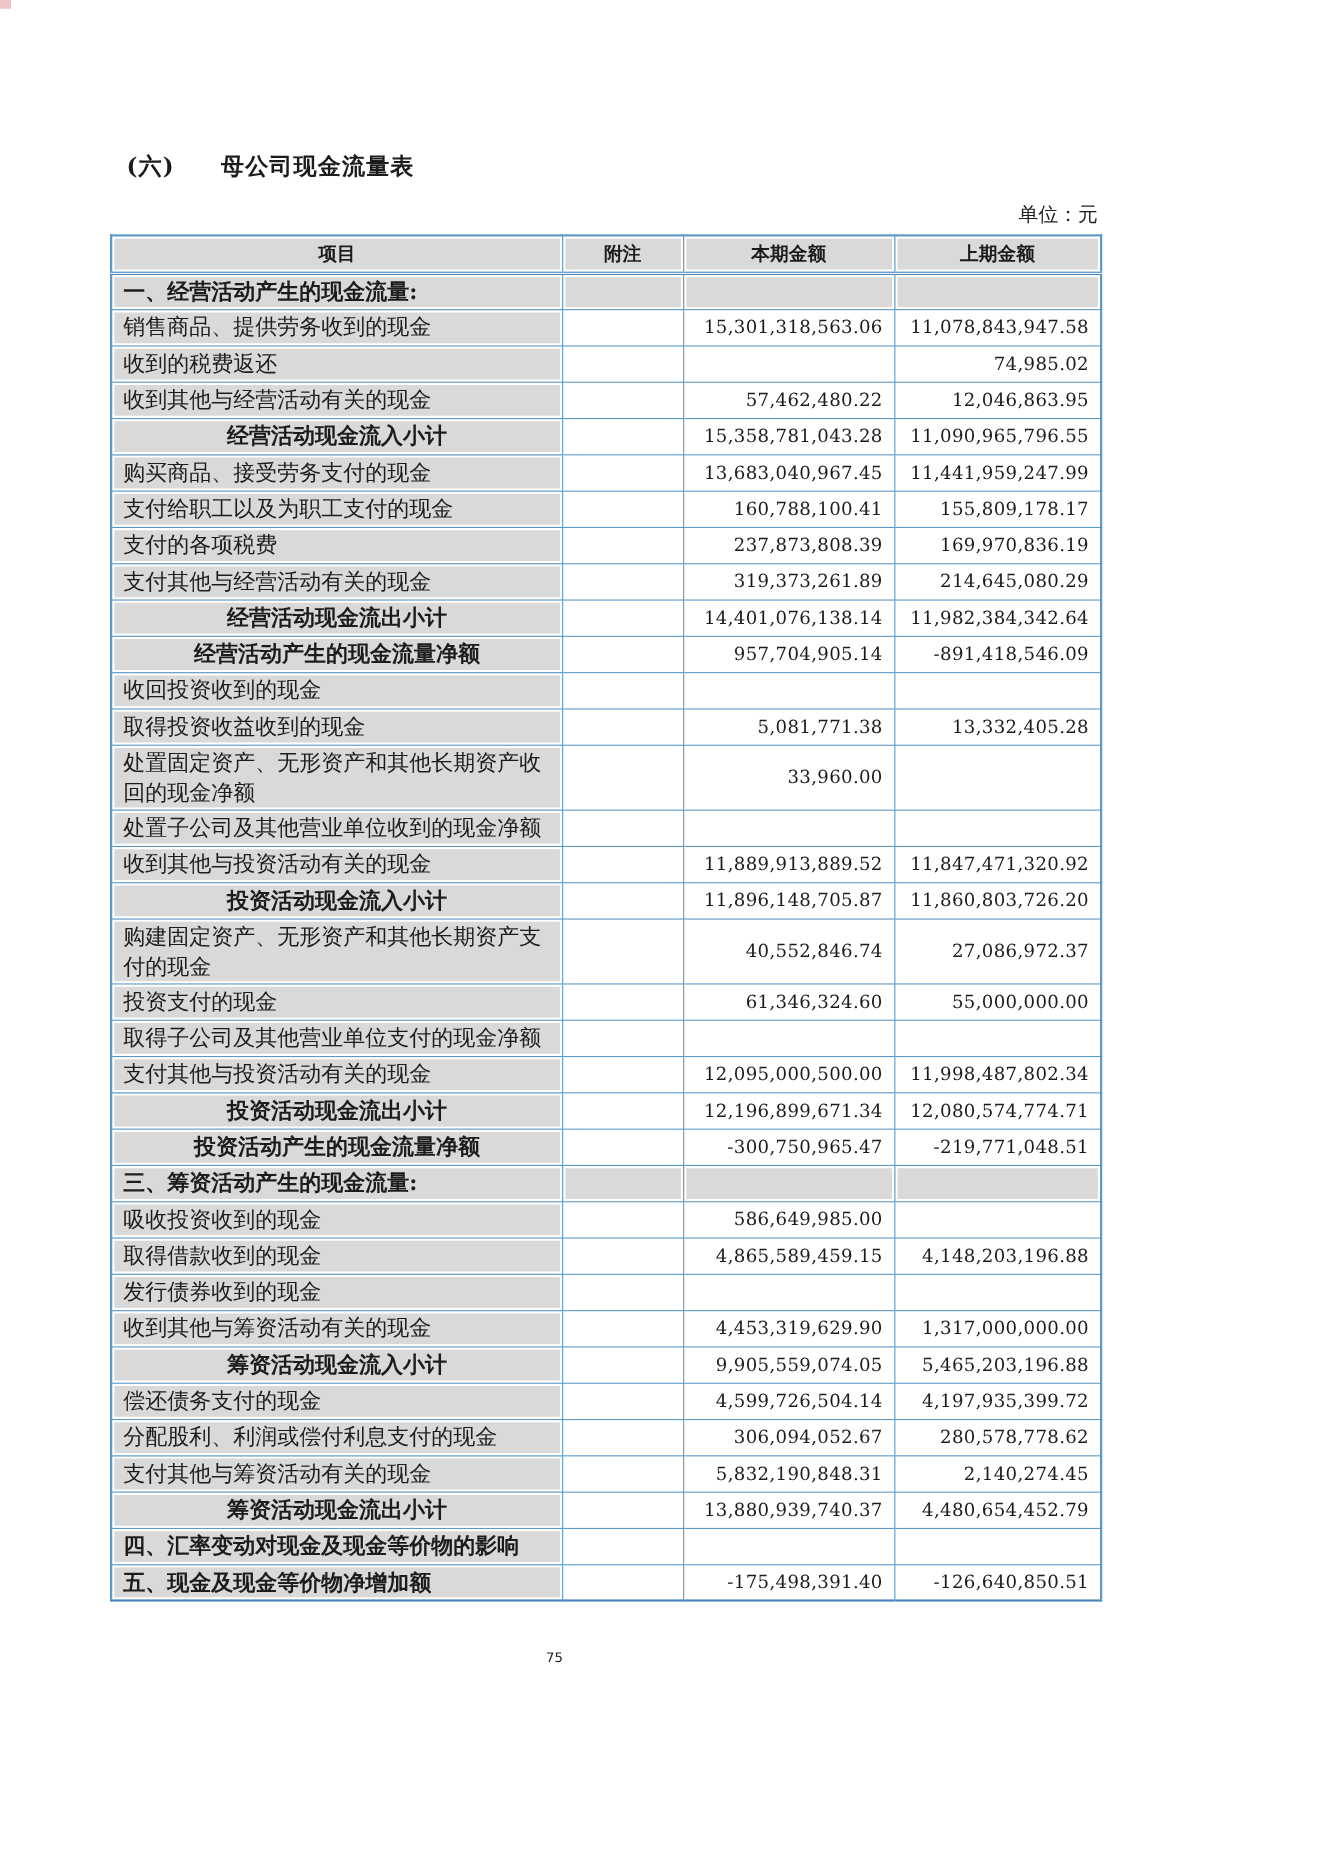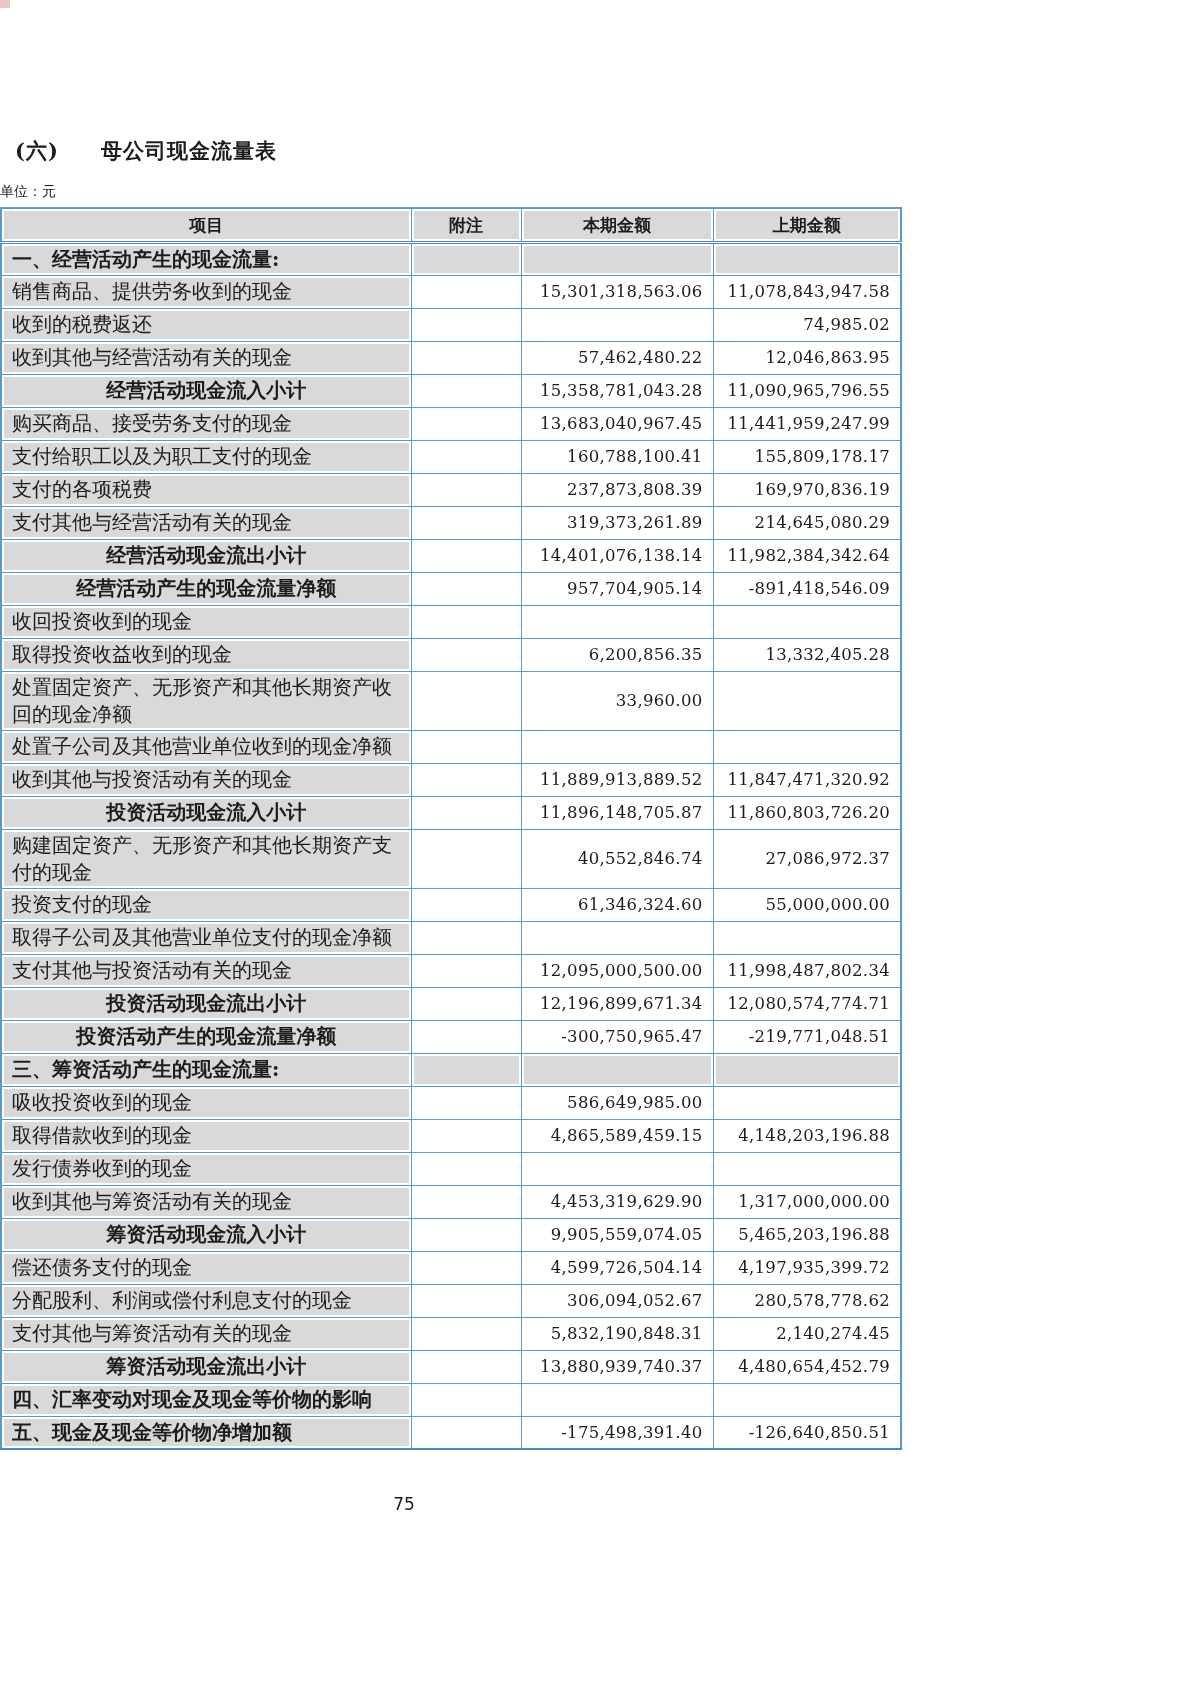--- a/index.html
+++ b/index.html
@@ -14,30 +14,31 @@
     width:1200px;height:1697px;position:relative;
     font-family:"DejaVu Serif","Liberation Serif",serif;
     color:var(--ink);
   }
   .scan-artifact{
     position:absolute;left:0;top:0;width:10px;height:8px;
     background:#ecc6c6;
   }
   .content{
     width:900px;
+    margin-left:100px;
     padding-top:137px;
   }
   .title-line{
     font-size:21px;font-weight:bold;letter-spacing:1px;
     padding-left:15px;
   }
   .title-line .sec{margin-right:42px;}
   .unit-line{
-    text-align:left;
-    font-size:14px;
+    text-align:right;
+    font-size:18px;
     margin-top:18px;
     margin-bottom:6px;
     padding-right:2px;
   }
   table{
     border-collapse:collapse;
     table-layout:fixed;
     width:900px;
     border:2px solid var(--line);
   }
@@ -87,21 +88,21 @@
     text-align:center;
     font-weight:bold;
   }
   tr.row-summary td.cell-label{font-weight:bold;}
   tr:last-child td{border-bottom:2px solid var(--line-dark);}
   .page-num{
     text-align:center;
     width:1008px;
     margin-left:-100px;
     margin-top:44px;
-    font-size:17px;
+    font-size:12px;
     font-family:"DejaVu Sans","Liberation Sans",sans-serif;
   }
 </style>
 </head>
 <body>
 
 <div class="scan-artifact"></div>
 
 <div class="content">
 
@@ -195,21 +196,21 @@
         </tr>
         <tr class="row-item">
           <td class="cell-label">收回投资收到的现金</td>
           <td class="cell-note"></td>
           <td class="cell-amount"></td>
           <td class="cell-amount"></td>
         </tr>
         <tr class="row-item">
           <td class="cell-label">取得投资收益收到的现金</td>
           <td class="cell-note"></td>
-          <td class="cell-amount">6,200,856.35</td>
+          <td class="cell-amount">5,081,771.38</td>
           <td class="cell-amount">13,332,405.28</td>
         </tr>
         <tr class="row-item">
           <td class="cell-label">处置固定资产、无形资产和其他长期资产收回的现金净额</td>
           <td class="cell-note"></td>
           <td class="cell-amount">33,960.00</td>
           <td class="cell-amount"></td>
         </tr>
         <tr class="row-item">
           <td class="cell-label">处置子公司及其他营业单位收到的现金净额</td>

